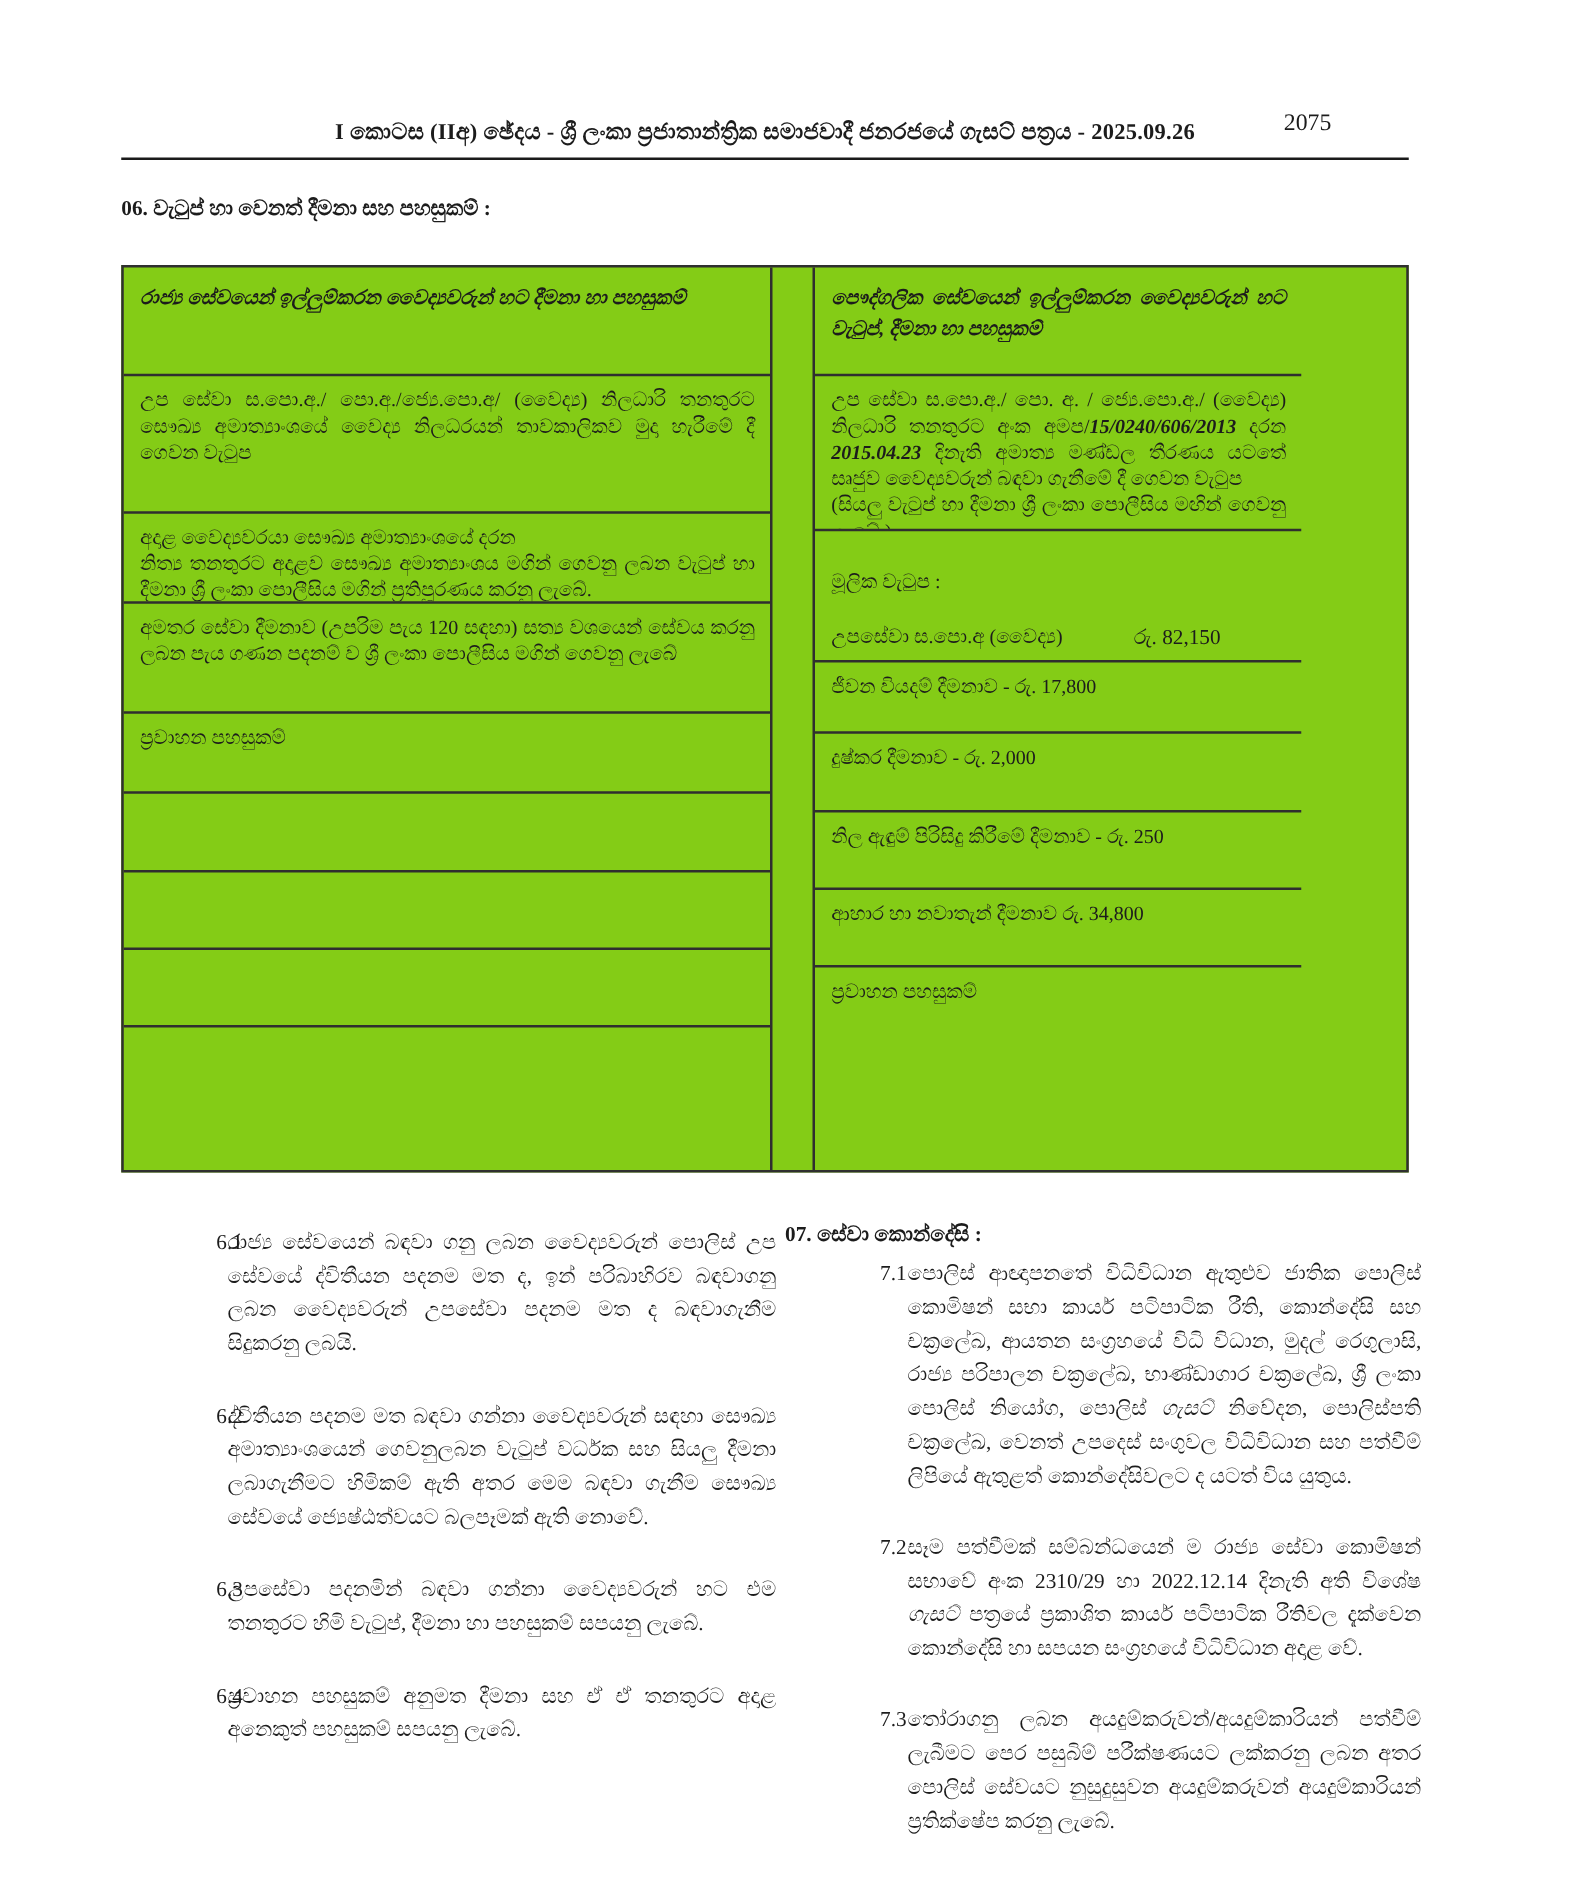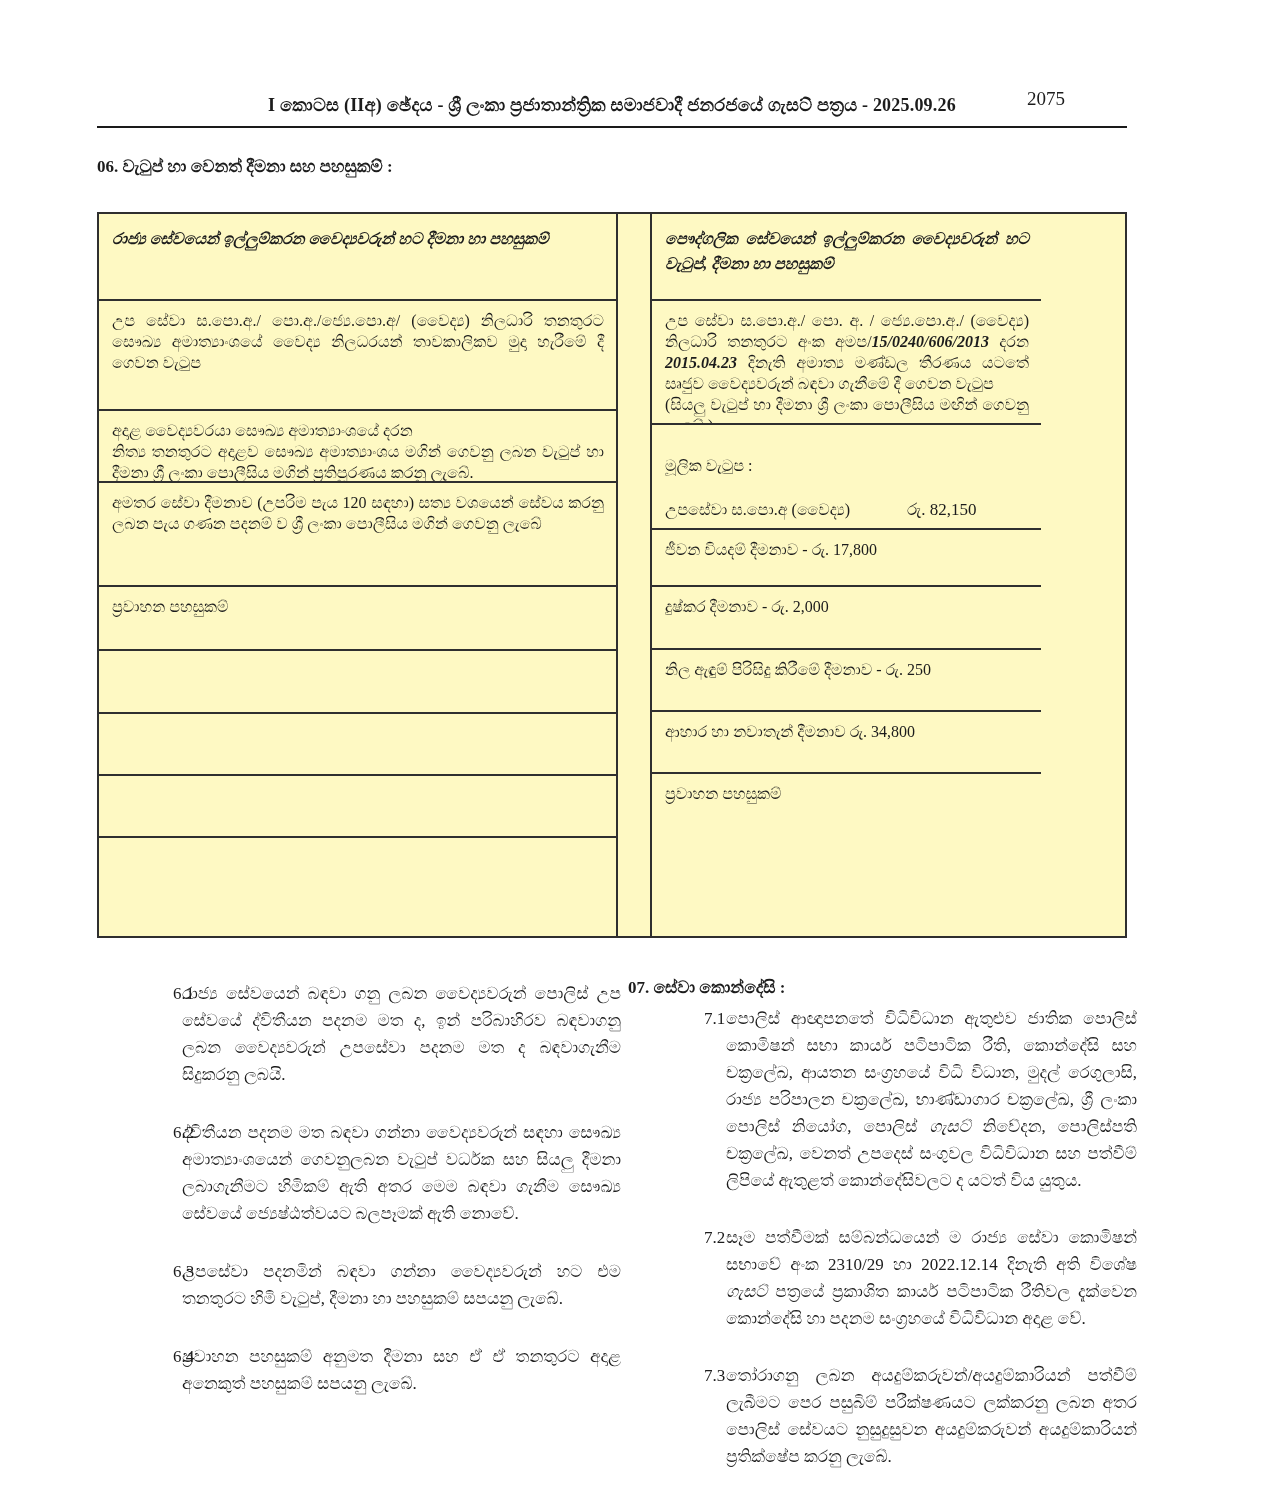--- a/index.html
+++ b/index.html
@@ -47,21 +47,21 @@
     font-size: 17px;
   }
 
   
   .gz-table {
     position: absolute;
     left: 97px; top: 212px;
     width: 1030px; height: 726px;
     border: 2px solid #2f2f2f;
     display: flex;
-    background: #fef9c3;
+    background: #84cc16;
   }
   .tcol { display: flex; flex-direction: column; }
   .tcol-left  { width: 517px; }
   .tcol-right { width: 389px; border-radius: 11px; }
   .tspacer {
     width: 36px;
     border-left: 2px solid #2f2f2f;
     border-right: 2px solid #2f2f2f;
   }
   .tcell {
@@ -75,21 +75,21 @@
   }
   .tcol .tcell:last-child { border-bottom: none; }
   .tcell.hdr {
     font-style: italic;
     font-weight: bold;
     line-height: 25px;
     padding-top: 12px;
   }
   
   .l1 { height: 87px; }  .l2 { height: 110px; } .l3 { height: 72px; }
-  .l4 { height: 104px; }  .l5 { height: 64px; }  .l6 { height: 63px; }
+  .l4 { height: 88px; }  .l5 { height: 64px; }  .l6 { height: 63px; }
   .l7 { height: 62px; }  .l8 { height: 62px; }  .l9 { height: 84px; }
   
   .r1 { height: 87px; }  .r2 { height: 124px; } .r3 { height: 105px; }
   .r4 { height: 78px; }  .r5 { height: 57px; }  .r6 { height: 63px; }
   .r7 { height: 62px; }  .r8 { height: 62px; }  .r9 { height: 84px; }
 
   .sal-title { margin-bottom: 2px; }
   .sal-line { display: flex; white-space: pre; }
   .sal-label { width: 242px; flex: none; overflow: hidden; font-family: Liberation Serif, serif; }
   .sal-amount { font-size: 17px; }
@@ -197,21 +197,21 @@
   </div>
 
   <div class="notes-right">
     <div class="sec07-title">07. සේවා කොන්දේසි :</div>
     <div class="note-item">
       <span class="note-no">7.1</span>
       <span><span>පොලිස් ආඥාපනතේ විධිවිධාන ඇතුළුව ජාතික පොලිස් කොමිෂන් සභා කාර්ය පටිපාටික රීති, කොන්දේසි සහ චක්‍රලේඛ, ආයතන සංග්‍රහයේ විධි විධාන, මුදල් රෙගුලාසි, රාජ්‍ය පරිපාලන චක්‍රලේඛ, භාණ්ඩාගාර චක්‍රලේඛ, ශ්‍රී ලංකා පොලිස් නියෝග, පොලිස් </span><span class="seg-i">ගැසට්</span><span> නිවේදන, පොලිස්පති චක්‍රලේඛ, වෙනත් උපදෙස් සංගුවල විධිවිධාන සහ පත්වීම් ලිපියේ ඇතුළත් කොන්දේසිවලට ද යටත් විය යුතුය.</span></span>
     </div>
     <div class="note-item">
       <span class="note-no">7.2</span>
-      <span><span>සෑම පත්වීමක් සම්බන්ධයෙන් ම රාජ්‍ය සේවා කොමිෂන් සභාවේ අංක 2310/29 හා 2022.12.14 දිනැති අති විශේෂ </span><span class="seg-i">ගැසට්</span><span> පත්‍රයේ ප්‍රකාශිත කාර්ය පටිපාටික රීතිවල දැක්වෙන කොන්දේසි හා පදනම සංග්‍රහයේ විධිවිධාන අදාළ වේ.</span></span>
+      <span><span>සෑම පත්වීමක් සම්බන්ධයෙන් ම රාජ්‍ය සේවා කොමිෂන් සභාවේ අංක 2310/29 හා 2022.12.14 දිනැති අති විශේෂ </span><span class="seg-i">ගැසට්</span><span> පත්‍රයේ ප්‍රකාශිත කාර්ය පටිපාටික රීතිවල දැක්වෙන කොන්දේසි හා සපයන සංග්‍රහයේ විධිවිධාන අදාළ වේ.</span></span>
     </div>
     <div class="note-item">
       <span class="note-no">7.3</span>
       <span><span>තෝරාගනු ලබන අයදුම්කරුවන්/අයදුම්කාරියන් පත්වීම් ලැබීමට පෙර පසුබිම් පරීක්ෂණයට ලක්කරනු ලබන අතර පොලිස් සේවයට නුසුදුසුවන අයදුම්කරුවන් අයදුම්කාරියන් ප්‍රතික්ෂේප කරනු ලැබේ.</span></span>
     </div>
   </div>
 
 </div>
 
 </body></html>

